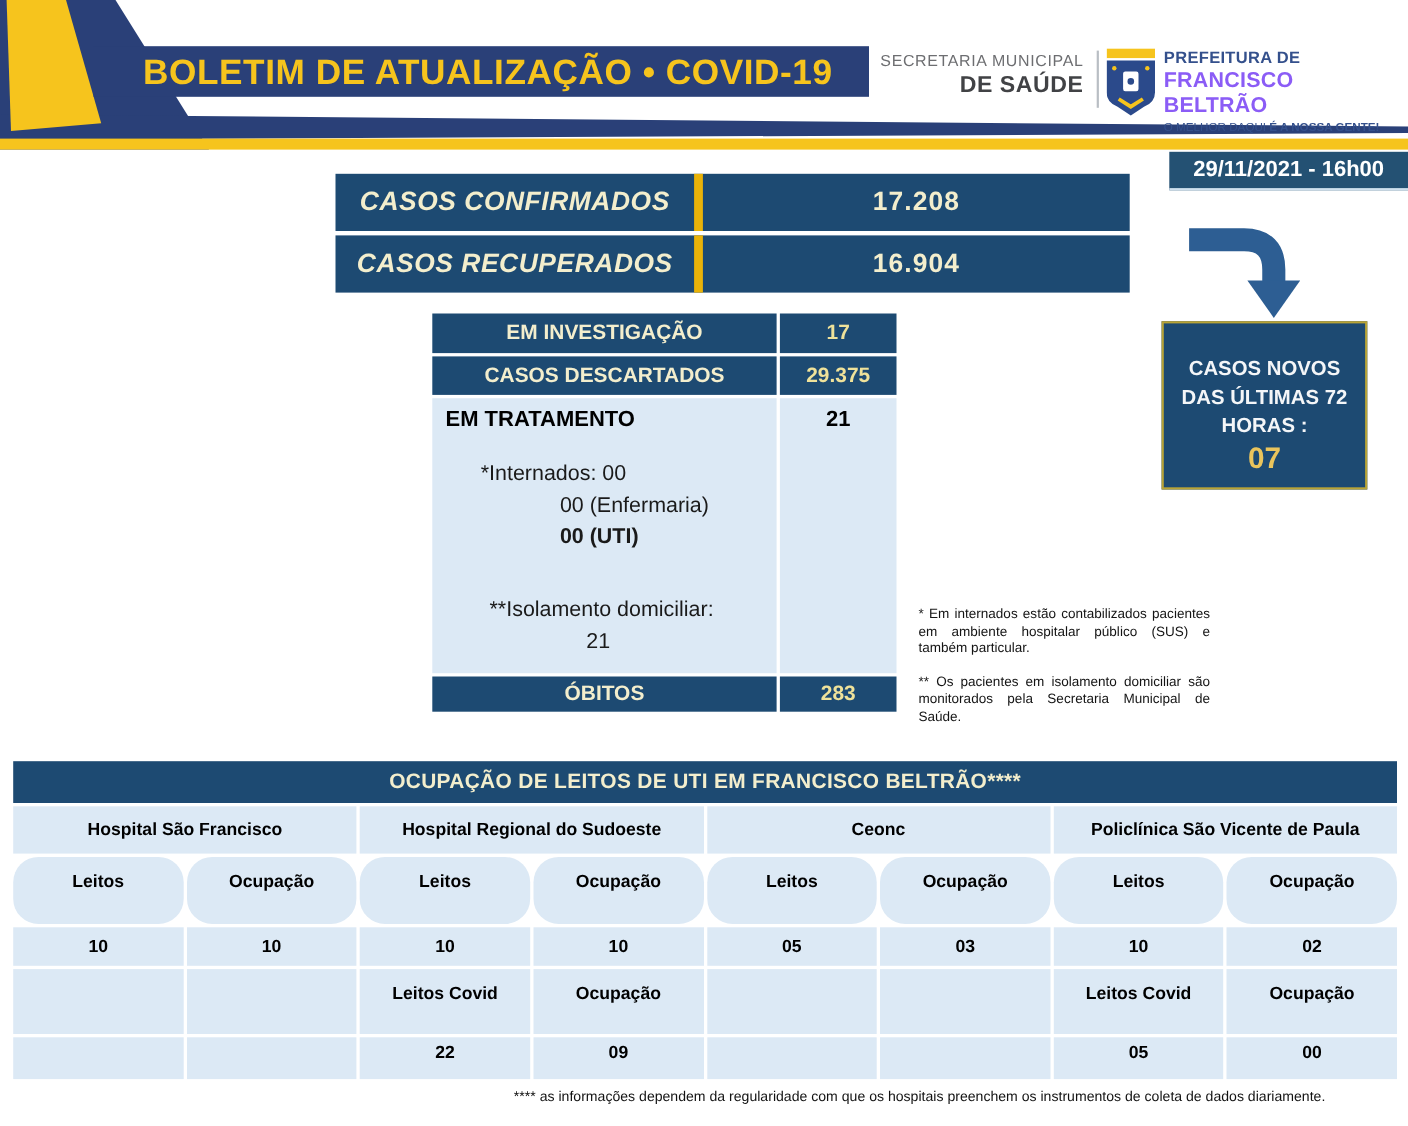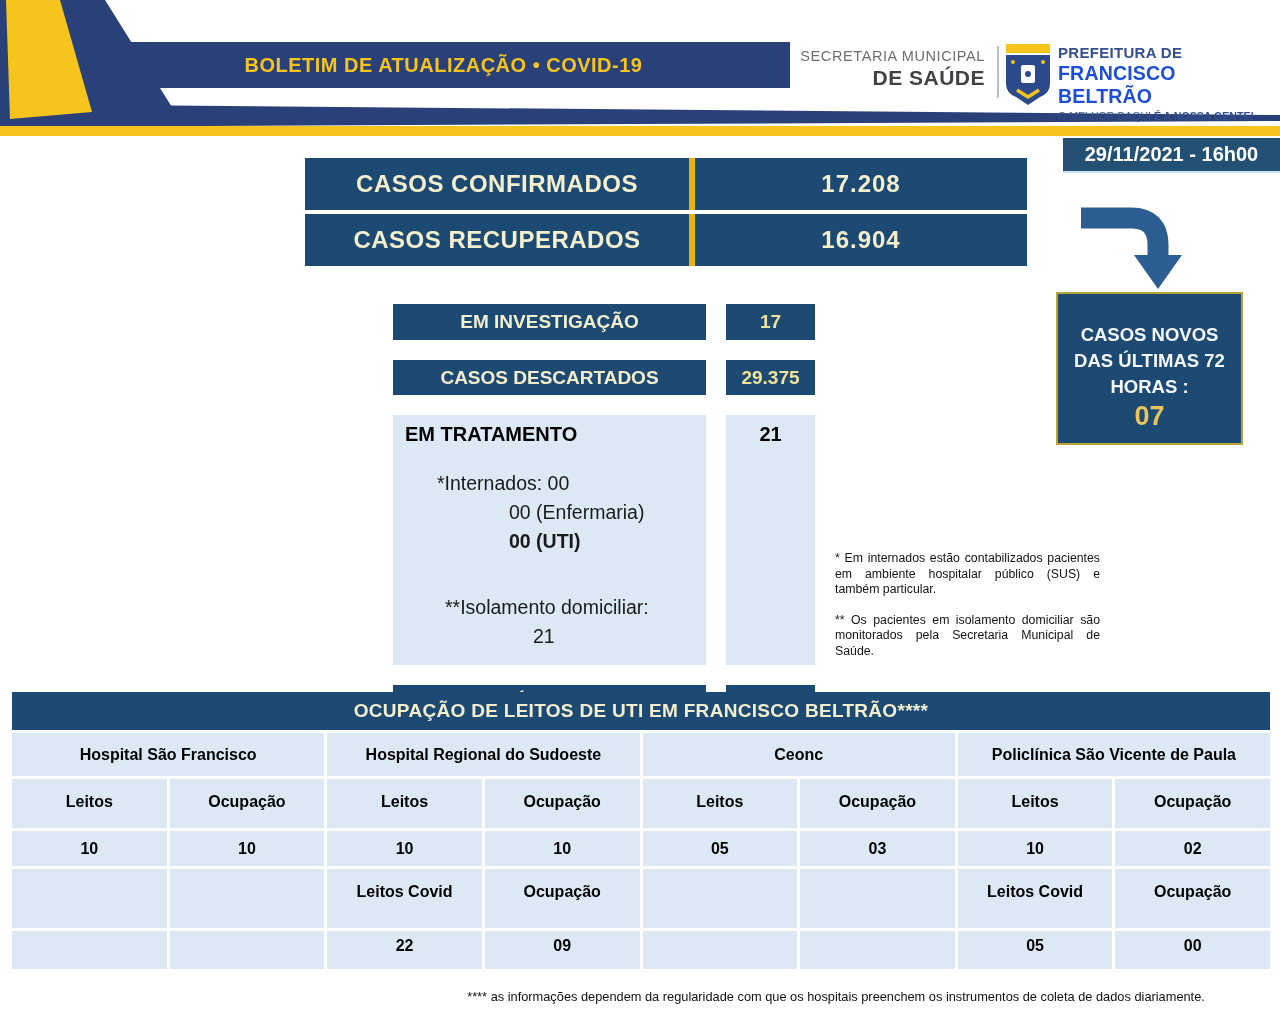--- a/index.html
+++ b/index.html
@@ -7,55 +7,55 @@
   .canvas { position:relative; width:1280px; height:1024px; background:#fff; overflow:hidden; }
 
   
   .deco-svg { position:absolute; left:0; top:0; }
 
   .header-bar {
     position:absolute; left:85px; top:42px; width:705px; height:46px;
     background:#2a4078; display:flex; align-items:center; justify-content:center;
   }
   .header-bar .title {
-    color:#f6c41d; font-weight:bold; font-size:20px; letter-spacing:.5px;margin-left:12px;
+    color:#f6c41d; font-weight:bold; font-size:32px; letter-spacing:.5px;margin-left:12px;
   }
 
   
   .sec-block { position:absolute; left:790px; top:48px; width:195px; text-align:right; }
   .sec-line1 { color:#6d6e71; font-size:14.5px; letter-spacing:.6px; }
   .sec-line2 { color:#414245; font-size:21px; font-weight:bold; letter-spacing:.5px; margin-top:2px; }
   .logo-divider { position:absolute; left:997px; top:46px; width:2px; height:52px; background:#b9bec4; }
   .crest { position:absolute; left:1006px; top:44px; }
   .pref-block { position:absolute; left:1058px; top:44px; width:210px; }
   .pref-line1 { color:#34508c; font-size:15px; font-weight:bold; letter-spacing:.3px; }
-  .pref-line2 { color:#1d4ed8; font-size:19.5px; font-weight:bold; letter-spacing:.2px; margin-top:1px; }
+  .pref-line2 { color:#8b5cf6; font-size:19.5px; font-weight:bold; letter-spacing:.2px; margin-top:1px; }
   .pref-line3 { color:#34508c; font-size:10.6px; margin-top:2px; }
   .pref-line3 b { font-weight:bold; }
 
   
   .date-badge {
     position:absolute; left:1063px; top:138px; width:217px; height:35px;
     background:#245173; color:#ffffff; font-weight:bold; font-size:20px;
     display:flex; align-items:center; justify-content:center;
     border-bottom:2px solid #cfe0ee;
   }
 
   
   .summary { position:absolute; left:305px; top:158px; width:722px; }
   .sum-box { display:flex; background:#1d4a72; height:52px; margin-bottom:4px; }
-  .sum-label { width:390px; display:flex; align-items:center; justify-content:center;
+  .sum-label { width:334px; display:flex; align-items:center; justify-content:center;
     color:#f3eecd; font-weight:bold; font-size:24px; letter-spacing:.5px;
-    border-right:6px solid #eab308; }
+    border-right:8px solid #eab308;font-style:italic; }
   .sum-value { flex:1; display:flex; align-items:center; justify-content:center;
     color:#f3eecd; font-weight:bold; font-size:24px; letter-spacing:1px; }
 
   
-  .status { position:absolute; left:393px; top:304px; width:422px;
-    display:grid; grid-template-columns:313px 1fr; gap:20px; }
+  .status { position:absolute; left:393px; top:285px; width:422px;
+    display:grid; grid-template-columns:313px 1fr; gap:3px; }
   .cell-navy { background:#1d4a72; display:flex; align-items:center; justify-content:center; }
   .cell-light { background:#dce9f5; }
   .st-label { color:#f3eecd; font-weight:bold; font-size:19px; }
   .st-value { color:#efe29a; font-weight:bold; font-size:19px; }
   .row-36 { height:36px; } .row-35 { height:35px; } .row-32 { height:32px; }
   .treat-left { height:250px; padding:8px 10px 0 12px; color:#111; }
   .treat-title { font-weight:bold; font-size:20px; color:#000; }
   .treat-line { font-size:19.5px; color:#1a1a1a; line-height:29px; }
   .tl1 { margin-top:23px; padding-left:32px; }
   .tl2 { padding-left:104px; }
@@ -82,21 +82,21 @@
   
   .uti { position:absolute; left:12px; top:692px; width:1258px;
     display:grid; grid-template-columns:repeat(8,1fr); gap:3px; }
   .uti-title { grid-column:1 / -1; height:38px; background:#1d4a72;
     display:flex; align-items:center; justify-content:center;
     color:#f3eecd; font-weight:bold; font-size:19px; letter-spacing:.3px; }
   .uti-cell { background:#dce9f5; display:flex; align-items:center; justify-content:center;
     color:#000; font-weight:bold; font-size:16px; }
   .span2 { grid-column:span 2; }
   .h-43 { height:43px; }
-  .h-61 { height:49px; align-items:flex-start; padding-top:14px; }
+  .h-61 { height:61px; align-items:flex-start; padding-top:14px;border-radius:23px; }
   .h-35 { height:35px; }
   .h-59 { height:59px; align-items:flex-start; padding-top:14px; }
   .h-38 { height:38px; align-items:flex-start; padding-top:6px; }
 
   
   .bottom-note { position:absolute; left:400px; top:989px; width:872px;
     font-size:12.8px; color:#111; text-align:center; }
 </style>
 </head>
 <body>

